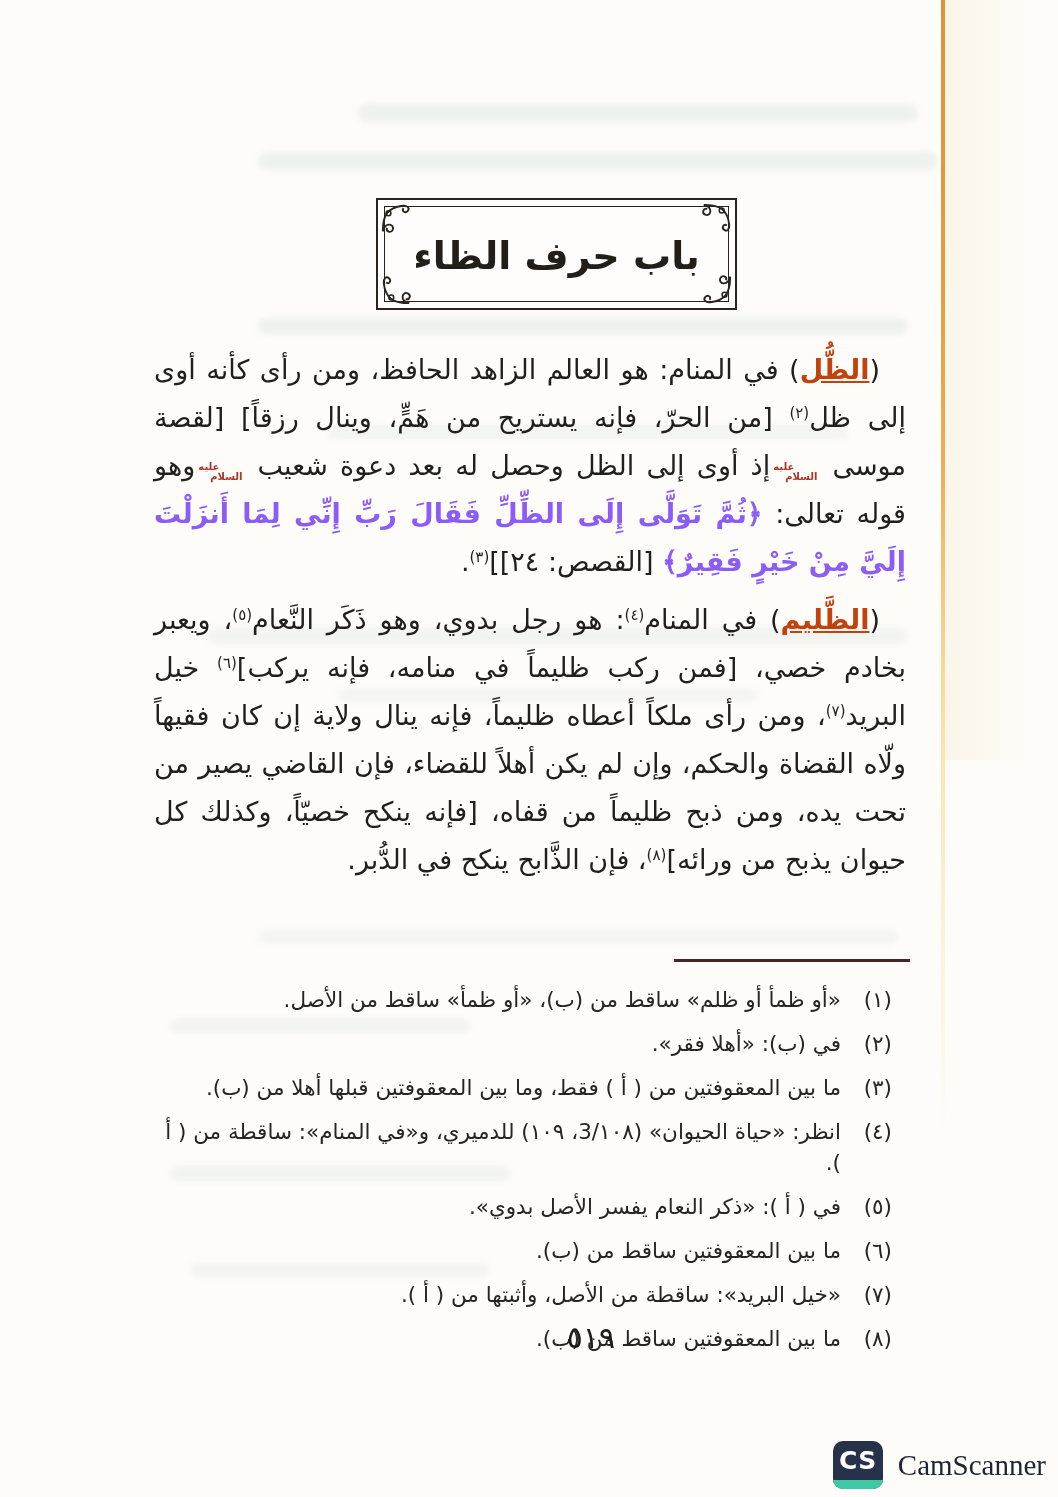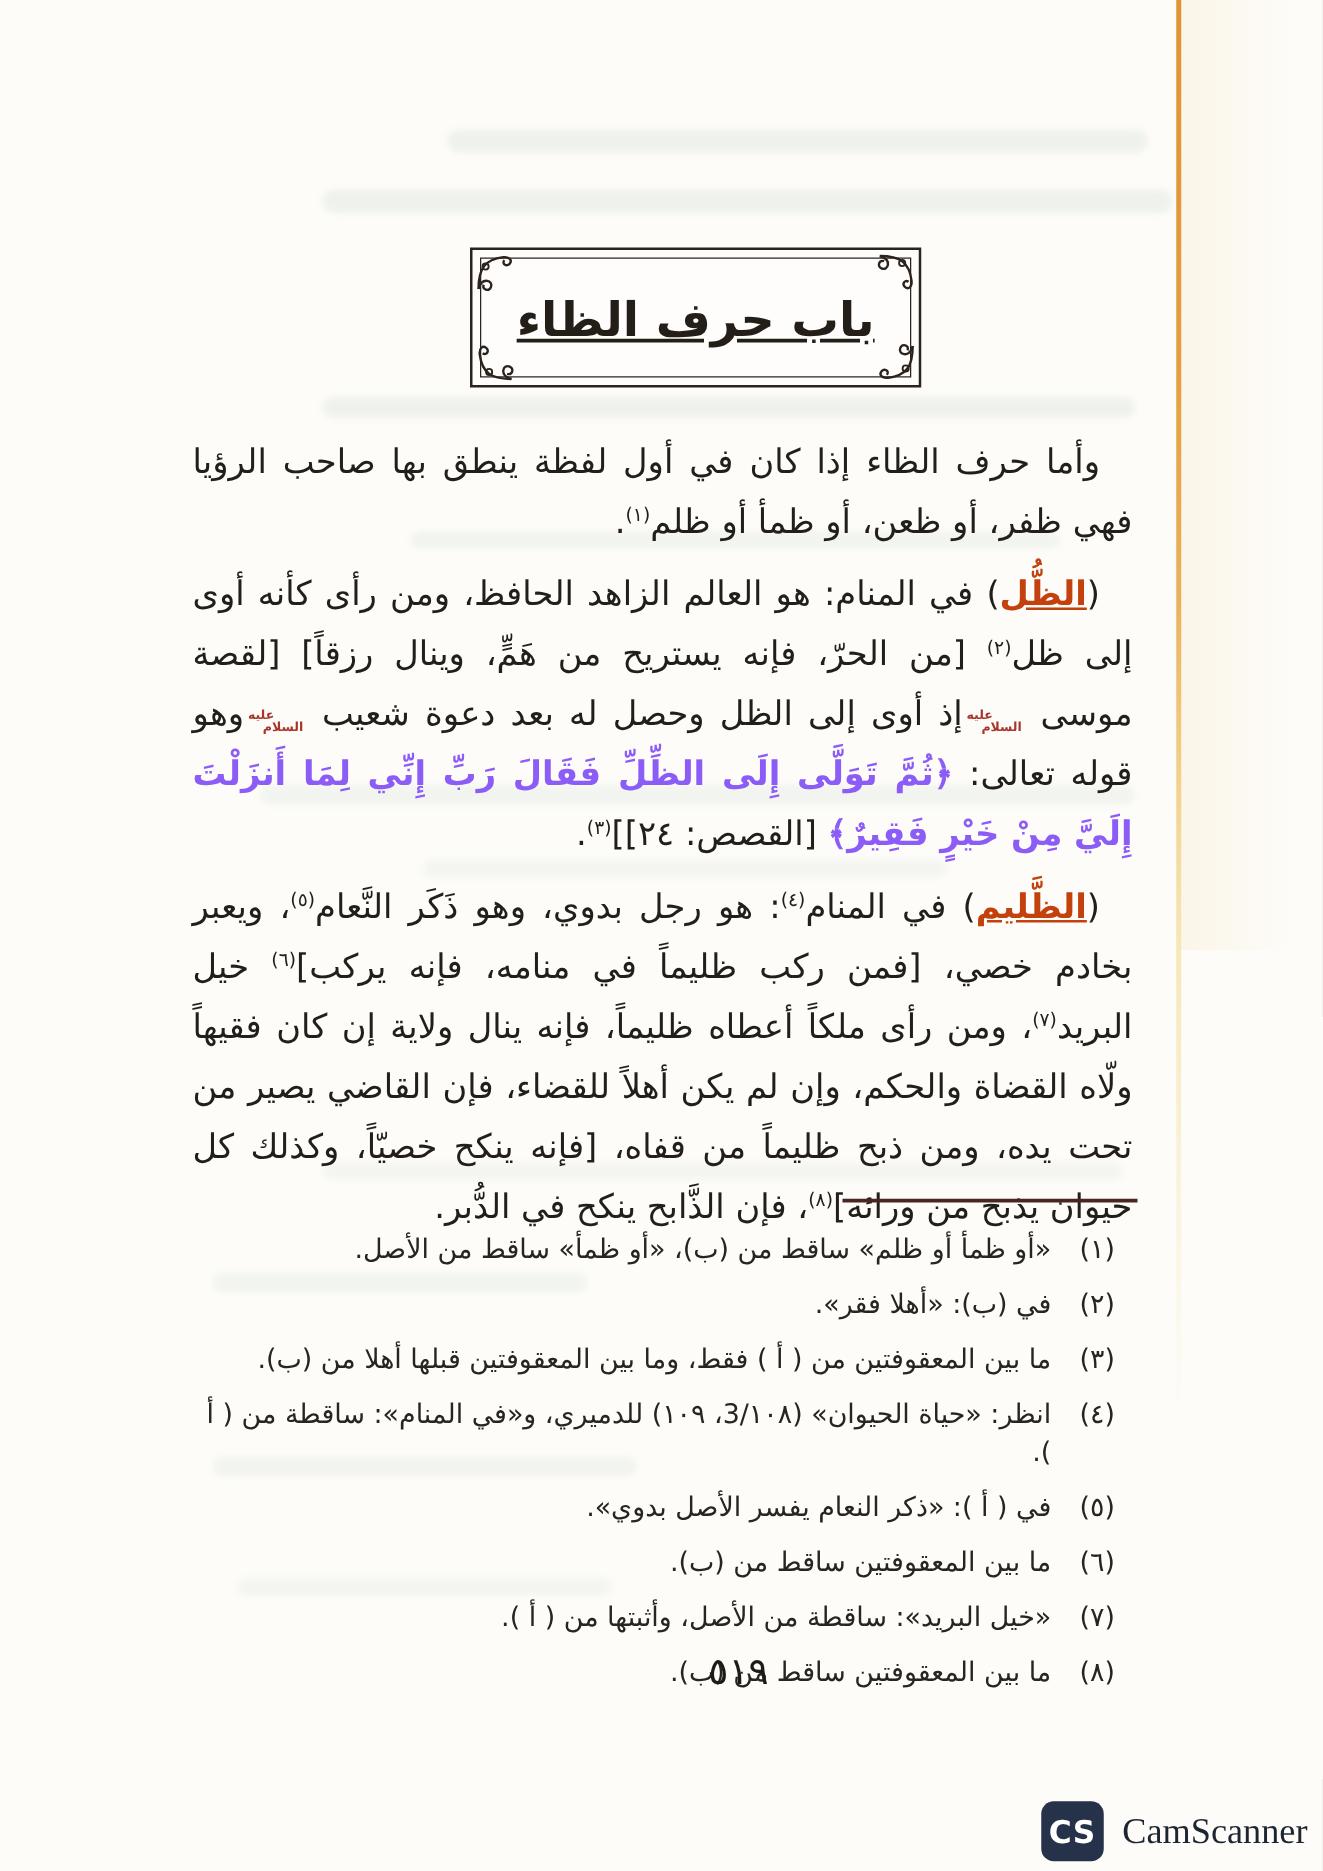--- a/index.html
+++ b/index.html
@@ -39,21 +39,21 @@
   .title-box{
     position:absolute;top:198px;left:376px;width:361px;height:112px;
     border:2.5px solid #2b241e;box-sizing:border-box;background:rgba(255,255,255,0.35);
   }
   .title-inner{
     position:absolute;inset:6px;border:1.5px solid #2b241e;
     display:flex;align-items:center;justify-content:center;
   }
   .title-text{
     font-size:38px;font-weight:bold;color:#241e19;letter-spacing:0.5px;
-    direction:rtl;padding-top:4px;text-decoration:underline;
+    direction:rtl;padding-top:4px;
   }
   .orn{position:absolute;width:32px;height:32px;}
   .orn svg{width:100%;height:100%;}
   .orn.tl{top:2px;left:2px;}
   .orn.tr{top:2px;right:2px;transform:rotate(90deg);}
   .orn.br{bottom:2px;right:2px;transform:rotate(180deg);}
   .orn.bl{bottom:2px;left:2px;transform:rotate(270deg);}
 
   
   .body-text{
@@ -92,21 +92,21 @@
     text-align:right;font-size:30px;color:#1d1b18;letter-spacing:4px;
   }
 
   
   .watermark{
     position:absolute;right:12px;bottom:8px;
     display:flex;align-items:center;gap:15px;
   }
   .cs-icon{
     width:50px;height:48px;border-radius:10px;overflow:hidden;
-    display:flex;flex-direction:row;background:#26324a;
+    display:flex;flex-direction:column;background:#26324a;
   }
   .cs-letters{
     flex:1;display:flex;align-items:center;justify-content:center;
     color:#ffffff;font-weight:bold;font-size:25px;letter-spacing:0.5px;
   }
   .cs-strip{height:9px;background:#3ec9a4;}
   .cs-label{
     font-family:Liberation Serif, serif;font-size:29px;color:#1d2531;
   }
 </style>
@@ -156,21 +156,20 @@
     <span class="orn bl">
       <svg viewBox="0 0 34 34">
           <path d="M3 31 C3 14 8 6 24 4 c5 -0.6 8 2.5 5.5 5.5 c-2.4 2.8 -7 0.6 -4.6 -3" fill="none" stroke="#2b241e" stroke-width="2"></path>
           <path d="M3 31 C6 20 16 24 13.5 29.5 c-1.8 3.8 -7.4 2.4 -6.2 -2.2" fill="none" stroke="#2b241e" stroke-width="2"></path>
           <circle cx="9" cy="12" r="2.6" fill="none" stroke="#2b241e" stroke-width="1.6"></circle>
         </svg>
     </span>
   </div>
 
   <div class="body-text">
-    <p><span>وأما حرف الظاء إذا كان في أول لفظة ينطق بها صاحب الرؤيا فهي ظفر، أو ظعن، أو ظمأ أو ظلم</span><span class="fnref">(١)</span><span>.</span></p>
 
     <p><span>(</span><span class="headword">الظُّل</span><span>) في المنام: هو العالم الزاهد الحافظ، ومن رأى كأنه أوى إلى ظل</span><span class="fnref">(٢)</span><span> [من الحرّ، فإنه يستريح من هَمٍّ، وينال رزقاً] [لقصة موسى </span><span class="salam">عليه السلام</span><span> إذ أوى إلى الظل وحصل له بعد دعوة شعيب </span><span class="salam">عليه السلام</span><span> وهو قوله تعالى: </span><span class="quran">﴿ثُمَّ تَوَلَّى إِلَى الظِّلِّ فَقَالَ رَبِّ إِنِّي لِمَا أَنزَلْتَ إِلَيَّ مِنْ خَيْرٍ فَقِيرٌ﴾</span><span> [القصص: ٢٤]]</span><span class="fnref">(٣)</span><span>.</span></p>
 
     <p><span>(</span><span class="headword">الظَّليم</span><span>) في المنام</span><span class="fnref">(٤)</span><span>: هو رجل بدوي، وهو ذَكَر النَّعام</span><span class="fnref">(٥)</span><span>، ويعبر بخادم خصي، [فمن ركب ظليماً في منامه، فإنه يركب]</span><span class="fnref">(٦)</span><span> خيل البريد</span><span class="fnref">(٧)</span><span>، ومن رأى ملكاً أعطاه ظليماً، فإنه ينال ولاية إن كان فقيهاً ولّاه القضاة والحكم، وإن لم يكن أهلاً للقضاء، فإن القاضي يصير من تحت يده، ومن ذبح ظليماً من قفاه، [فإنه ينكح خصيّاً، وكذلك كل حيوان يذبح من ورائه]</span><span class="fnref">(٨)</span><span>، فإن الذَّابح ينكح في الدُّبر.</span></p>
   </div>
 
   <div class="fn-sep"></div>
   <div class="footnotes">
     <div class="fn">
       <span class="fn-marker">(١)</span>

